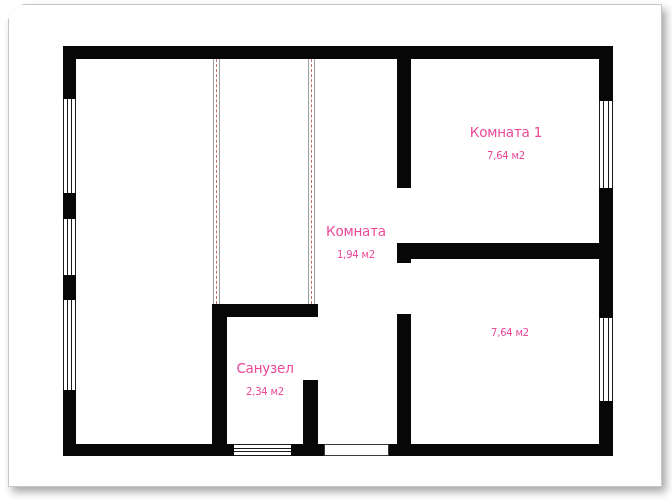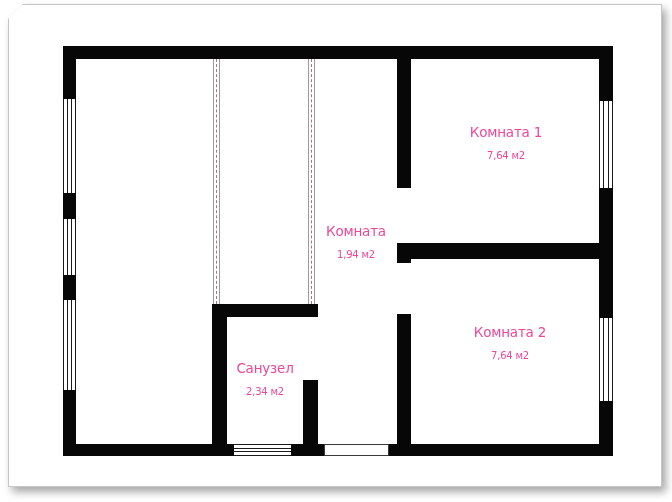--- a/index.html
+++ b/index.html
@@ -81,19 +81,18 @@
         <div class="name">Санузел</div>
         <div class="area">2,34 м2</div>
       </div>
 
       <div class="room-label" style="left:417px; top:116px; width:160px;">
         <div class="name">Комната 1</div>
         <div class="area">7,64 м2</div>
       </div>
 
       <div class="room-label" style="left:421px; top:316px; width:160px;">
-        <div class="name">Комната 2</div>
         <div class="area">7,64 м2</div>
       </div>
 
     </div>
   </div>
 </div>
 
 </body></html>

